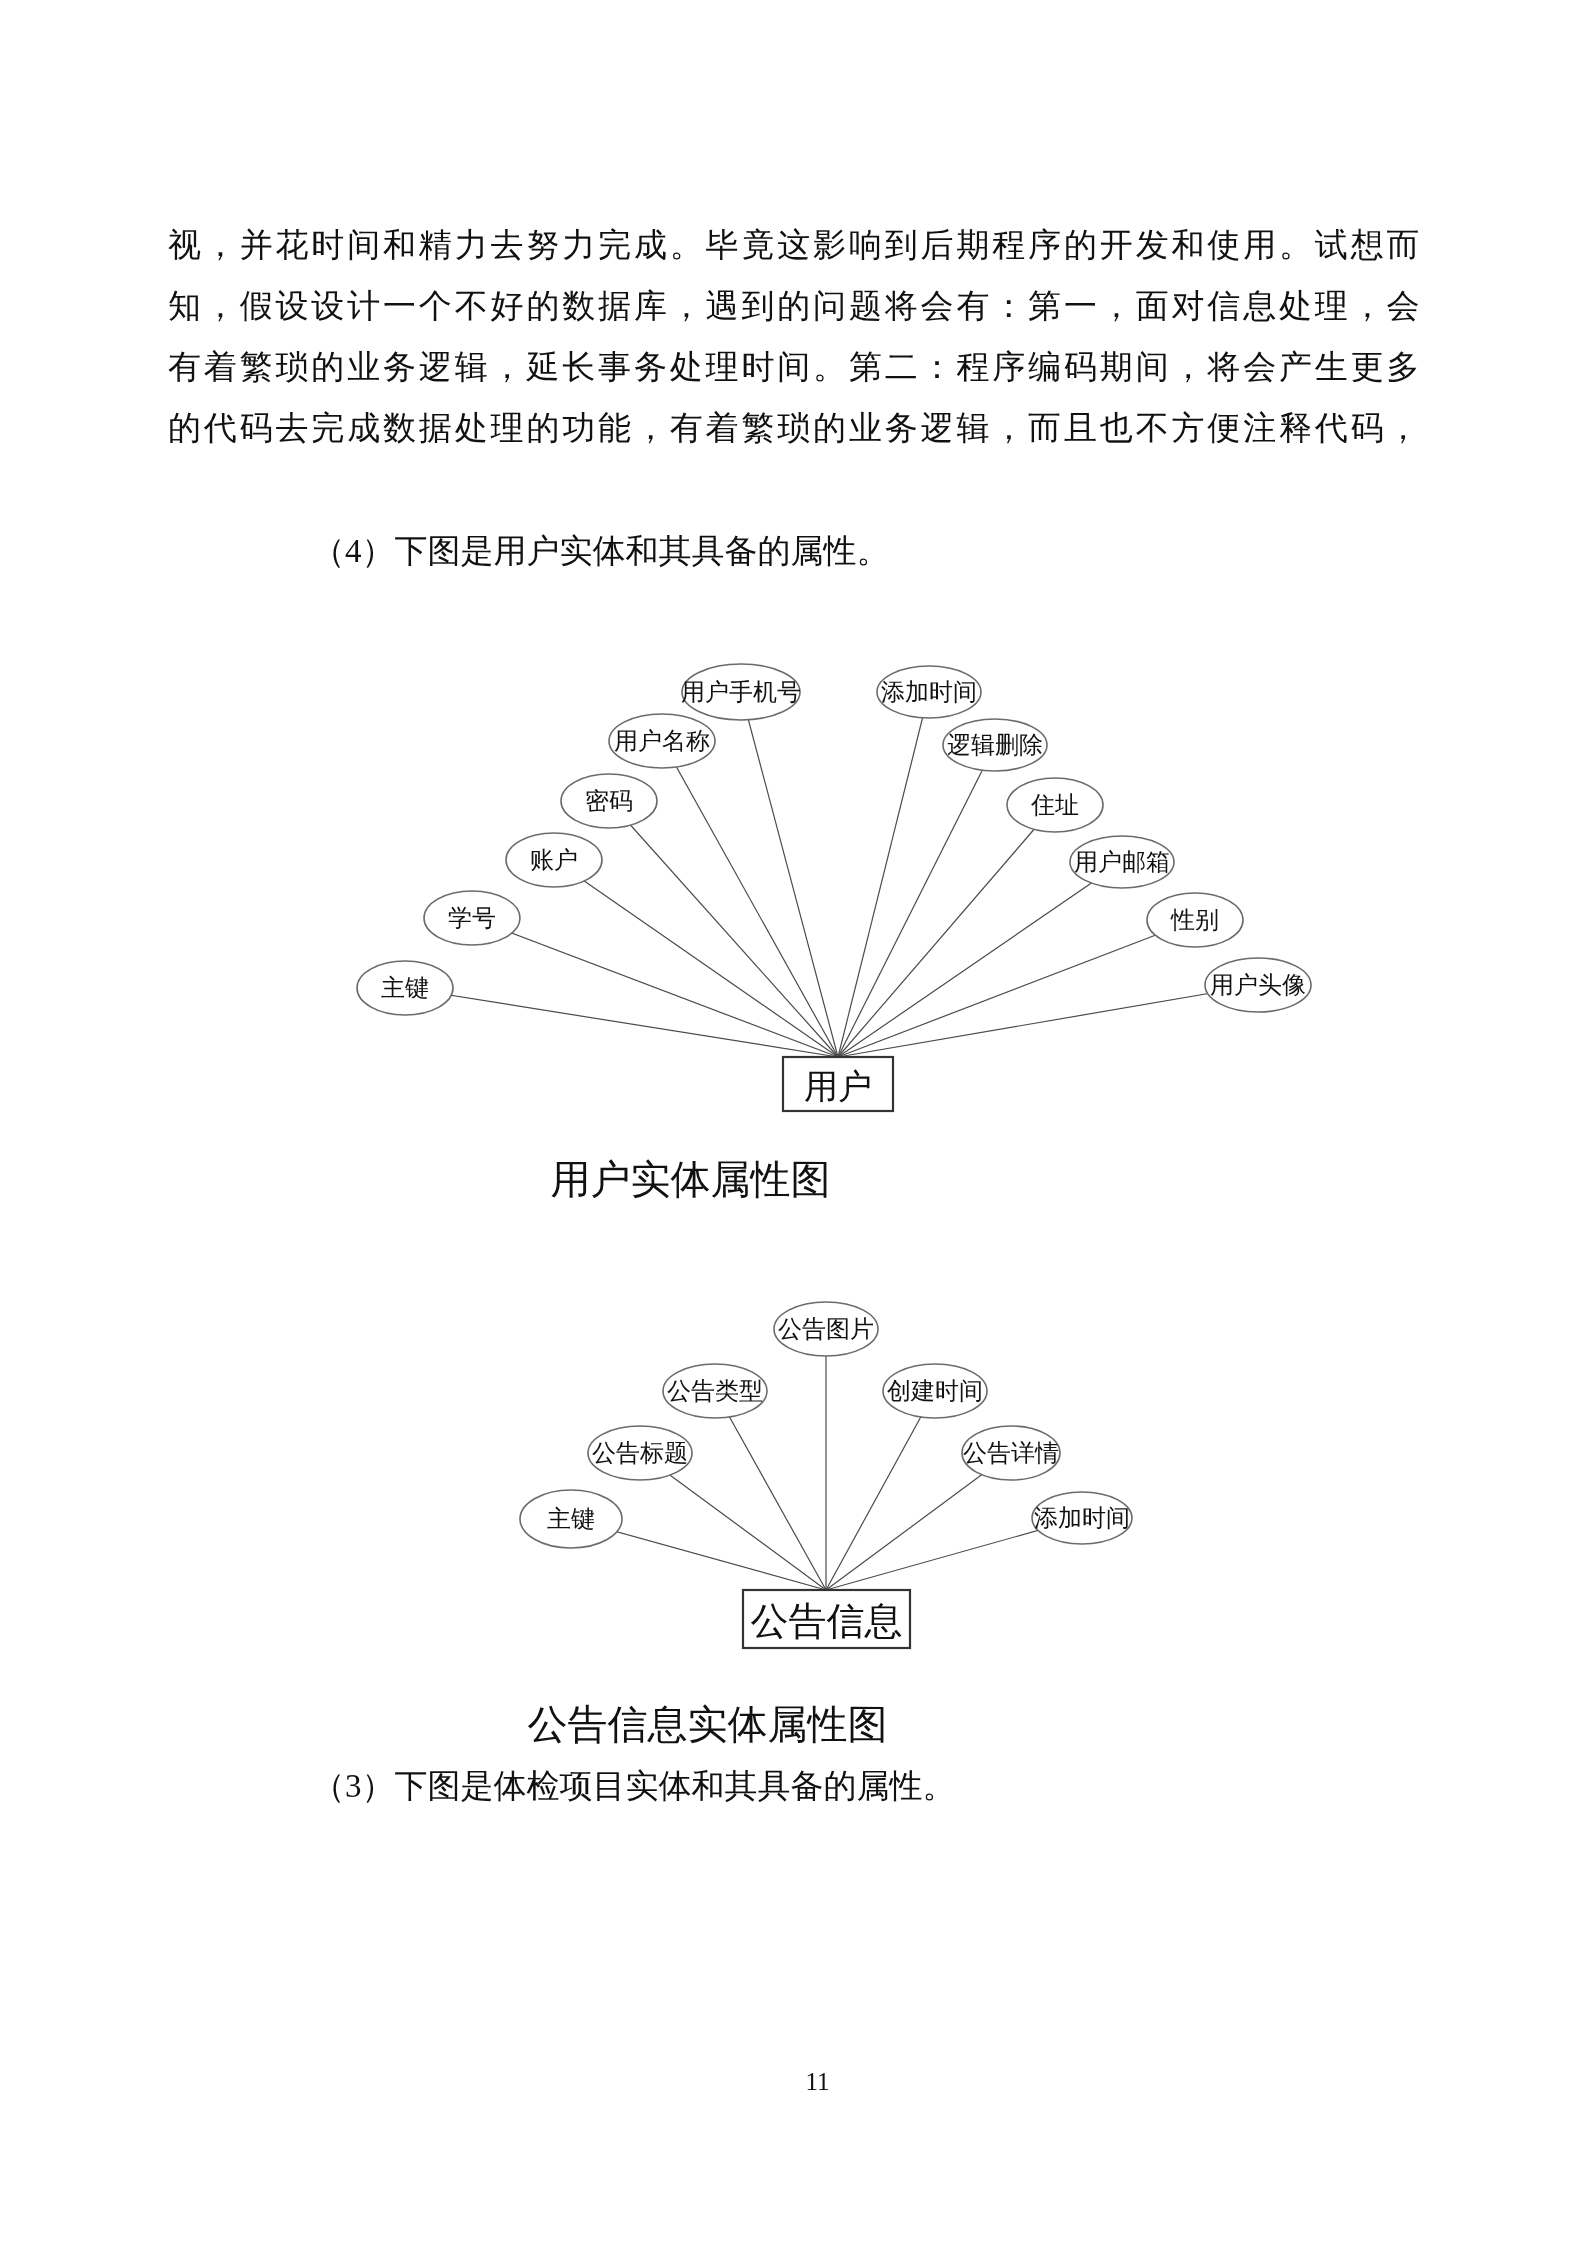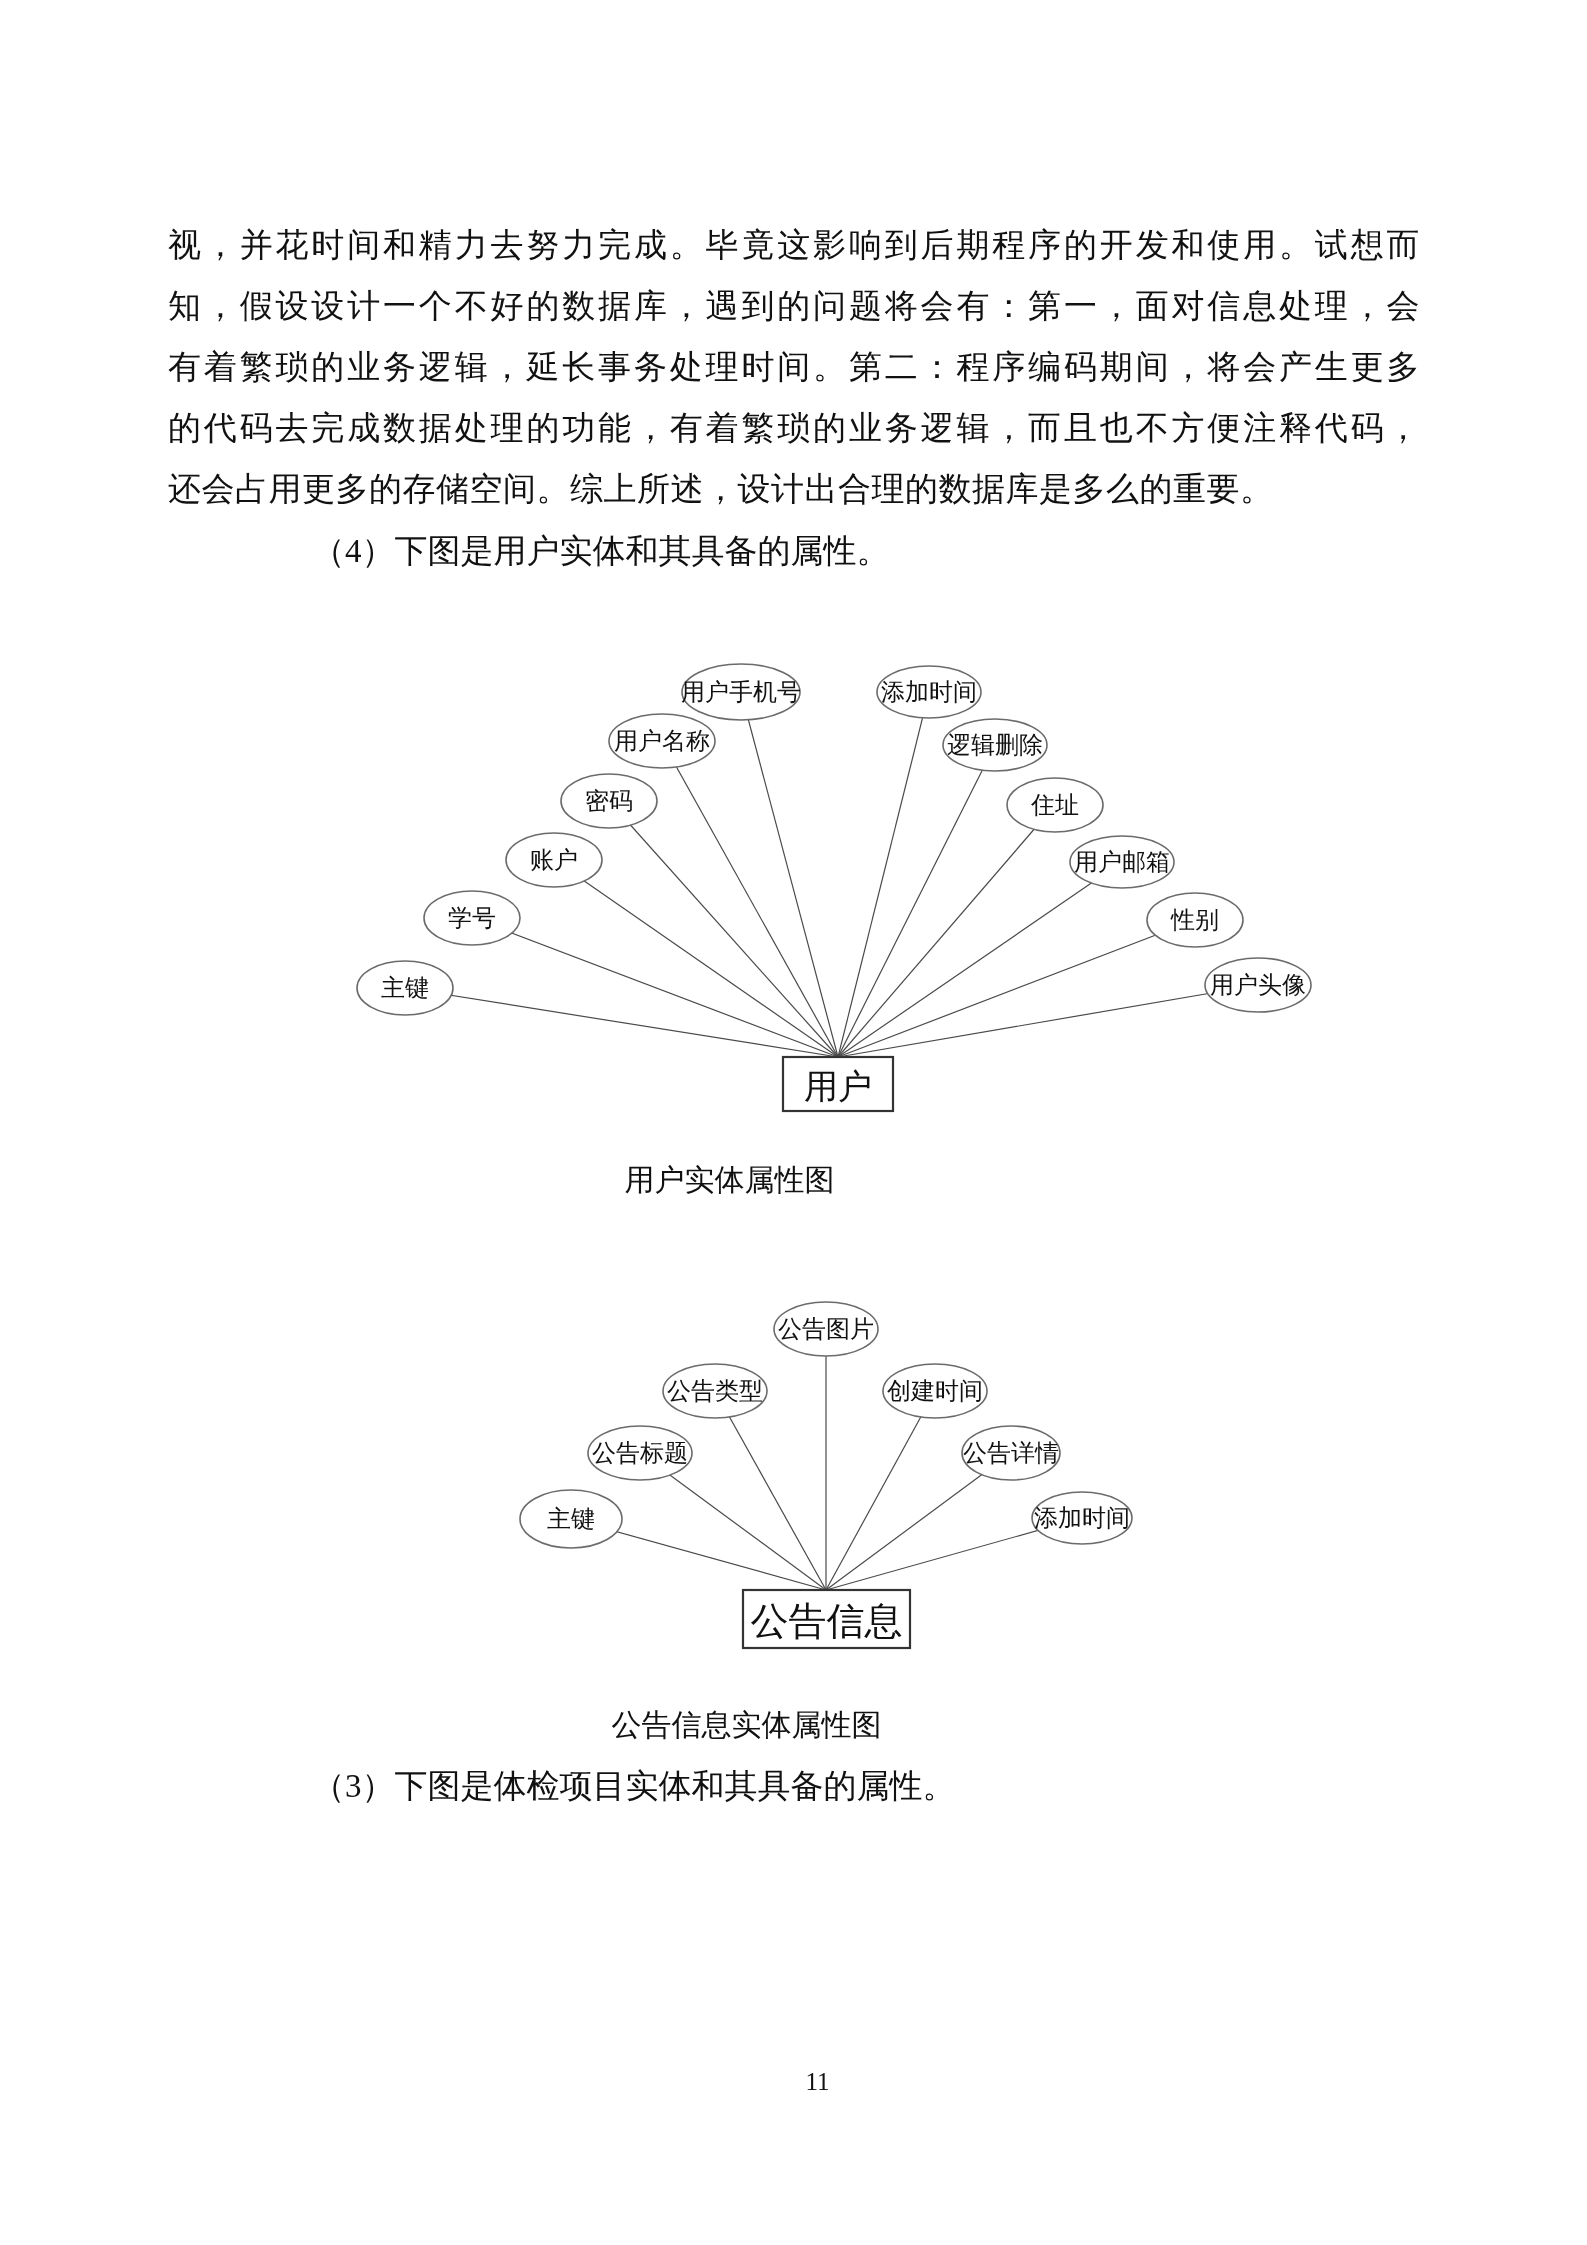--- a/index.html
+++ b/index.html
@@ -50,23 +50,22 @@
     left: 0;
     display: block;
   }
   #diagram-user { top: 640px; width: 1587px; height: 500px; }
   #diagram-notice { top: 1290px; width: 1587px; height: 370px; }
   .figure-caption {
     position: absolute;
     left: 0;
     width: 1381px;
     text-align: center;
-    font-size: 30px;
+    font-size: 40px;
     line-height: 34px;
-    margin-left: 39px;
   }
   #caption-1 { top: 1163px; }
   #caption-2 { top: 1708px; transform: translateX(17px); }
   .page-number {
     position: absolute;
     left: 0;
     top: 2068px;
     width: 1587px;
     text-align: center;
     font-size: 25px;
@@ -86,21 +85,20 @@
 </head>
 <body>
 
 <div class="page">
 
   <div class="body-text">
     <div class="body-line justified">视，并花时间和精力去努力完成。毕竟这影响到后期程序的开发和使用。试想而</div>
     <div class="body-line justified">知，假设设计一个不好的数据库，遇到的问题将会有：第一，面对信息处理，会</div>
     <div class="body-line justified">有着繁琐的业务逻辑，延长事务处理时间。第二：程序编码期间，将会产生更多</div>
     <div class="body-line justified">的代码去完成数据处理的功能，有着繁琐的业务逻辑，而且也不方便注释代码，</div>
-    <div class="body-line">还会占用更多的存储空间。综上所述，设计出合理的数据库是多么的重要。</div>
   </div>
 
   <div class="item-line" id="item-1">（4）下图是用户实体和其具备的属性。</div>
 
   <svg class="diagram-svg" id="diagram-user" viewBox="0 0 1587 500">
       <line x1="405" y1="348" x2="838" y2="417" stroke="#4a4a4a" stroke-width="1.2"></line>
       <line x1="472" y1="278" x2="838" y2="417" stroke="#4a4a4a" stroke-width="1.2"></line>
       <line x1="554" y1="220" x2="838" y2="417" stroke="#4a4a4a" stroke-width="1.2"></line>
       <line x1="609" y1="161" x2="838" y2="417" stroke="#4a4a4a" stroke-width="1.2"></line>
       <line x1="662" y1="101" x2="838" y2="417" stroke="#4a4a4a" stroke-width="1.2"></line>

